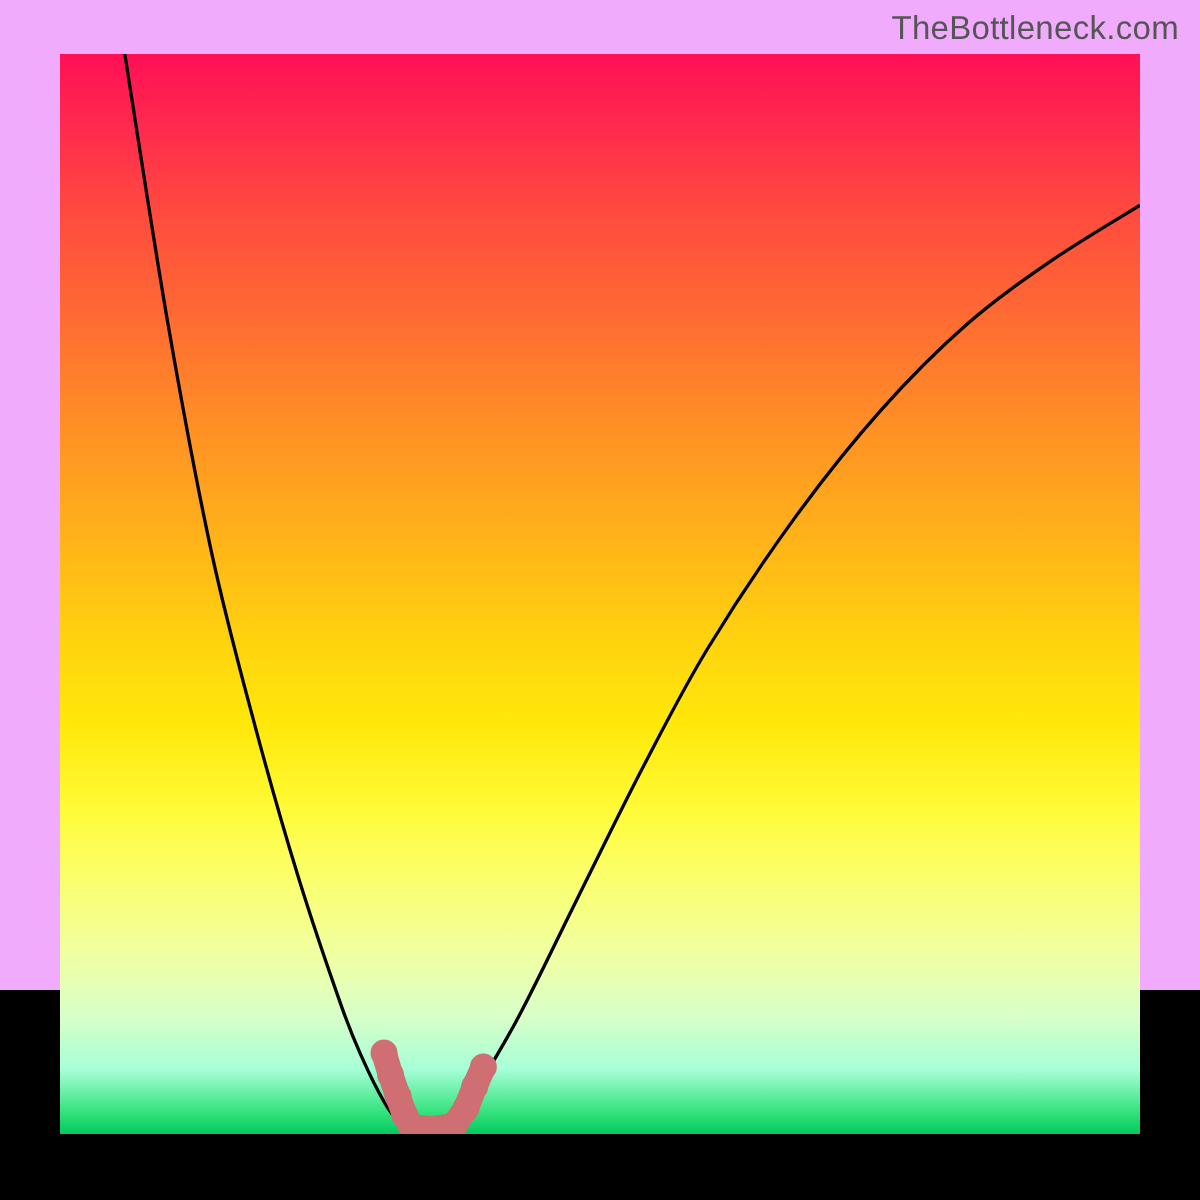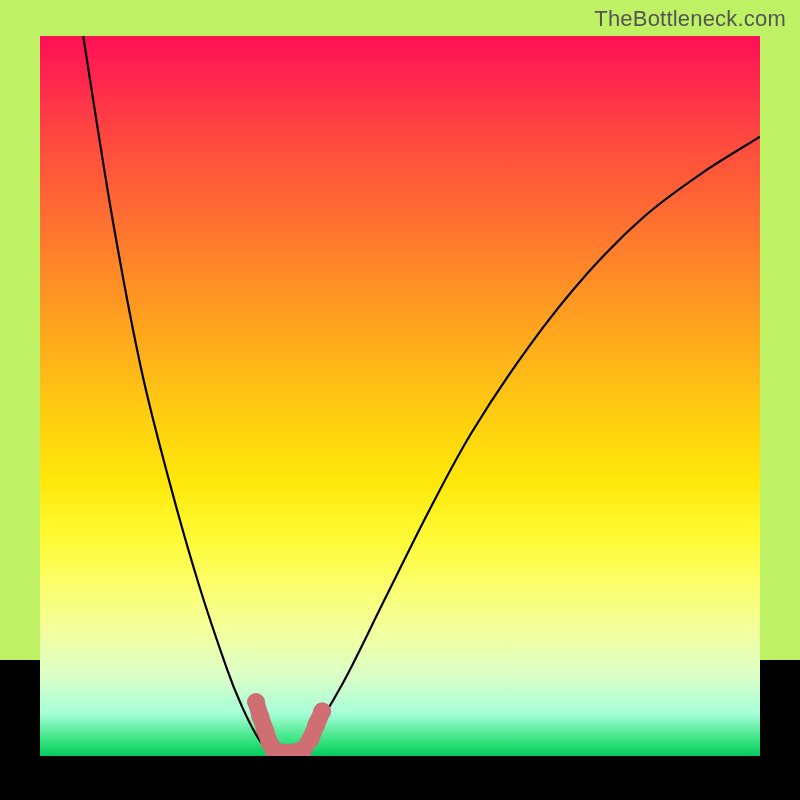--- a/index.html
+++ b/index.html
@@ -8,21 +8,21 @@
     width: 800px;
     height: 800px;
     background: #000;
     font-family: Arial, Helvetica, sans-serif;
     overflow: hidden;
   }
   .stage {
     position: relative;
     width: 800px;
     height: 660px;
-    background: #bef264;
+    background: #f0abfc;
   }
   .watermark {
     position: absolute;
     top: 6px;
     right: 14px;
     color: #555;
     font-size: 22px;
     font-weight: 400;
     letter-spacing: 0.2px;
     z-index: 20;

